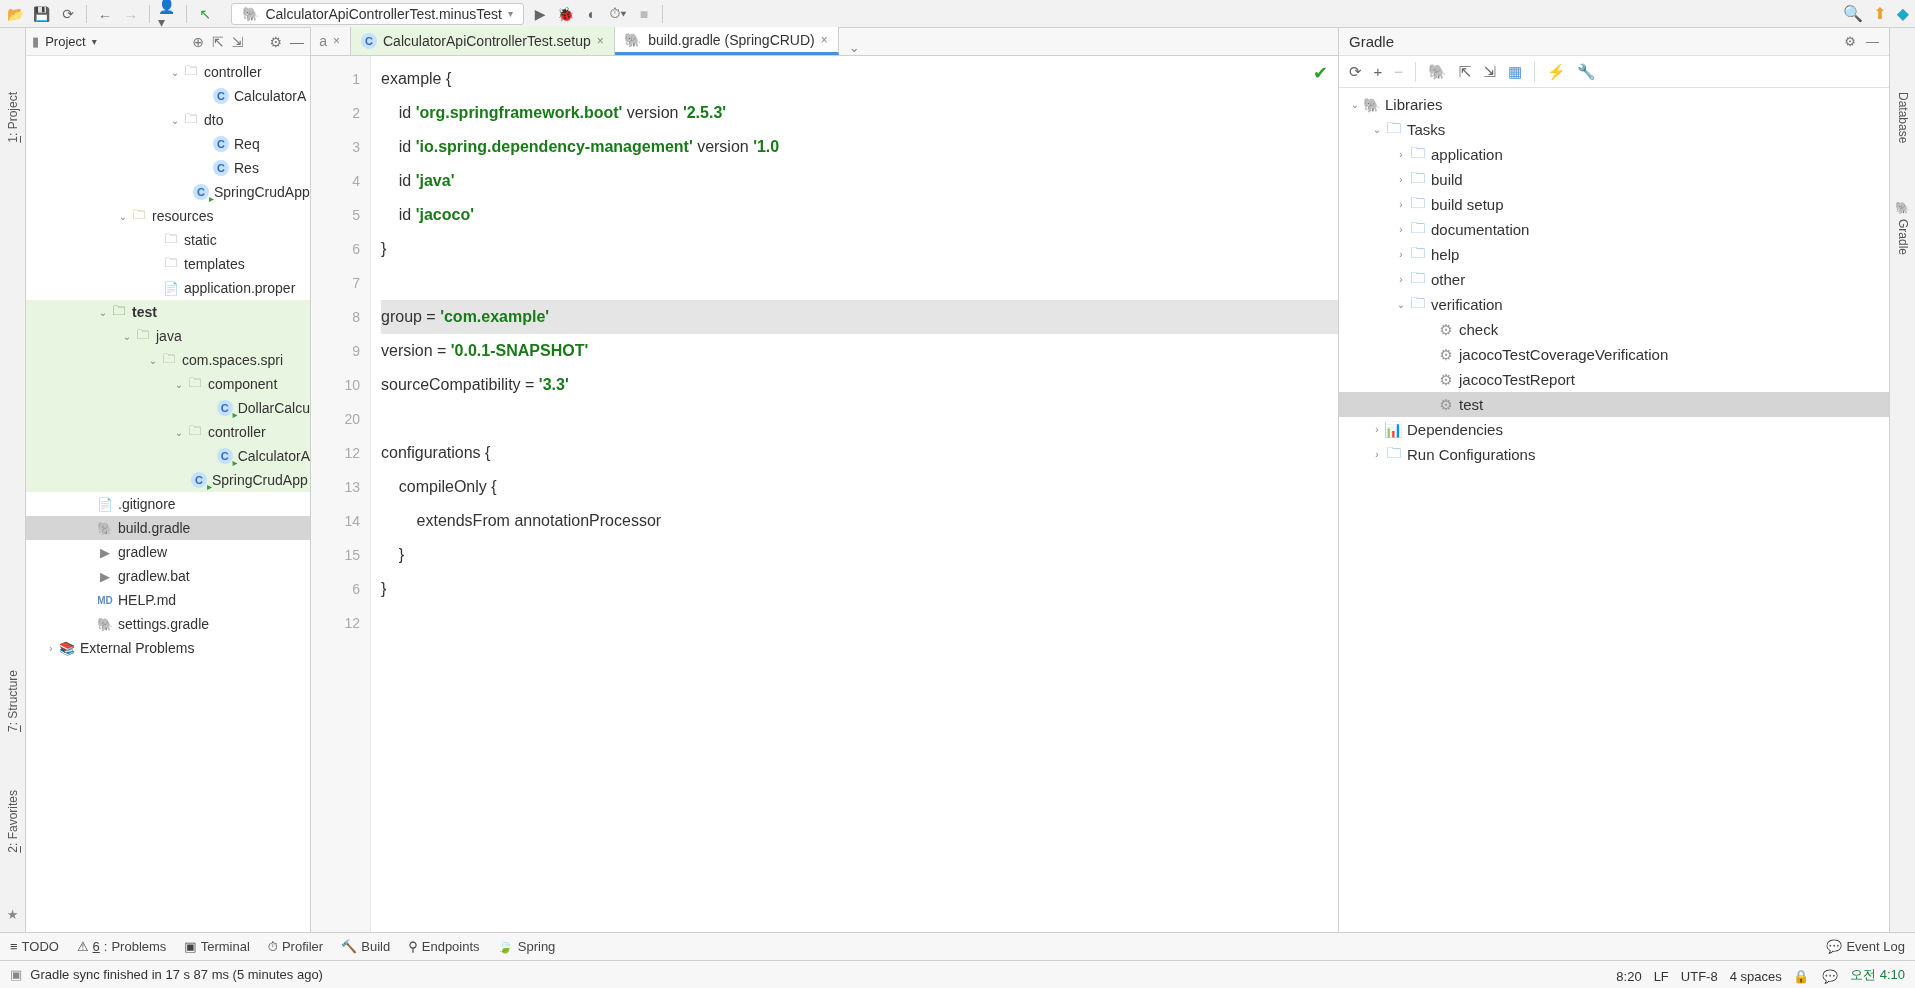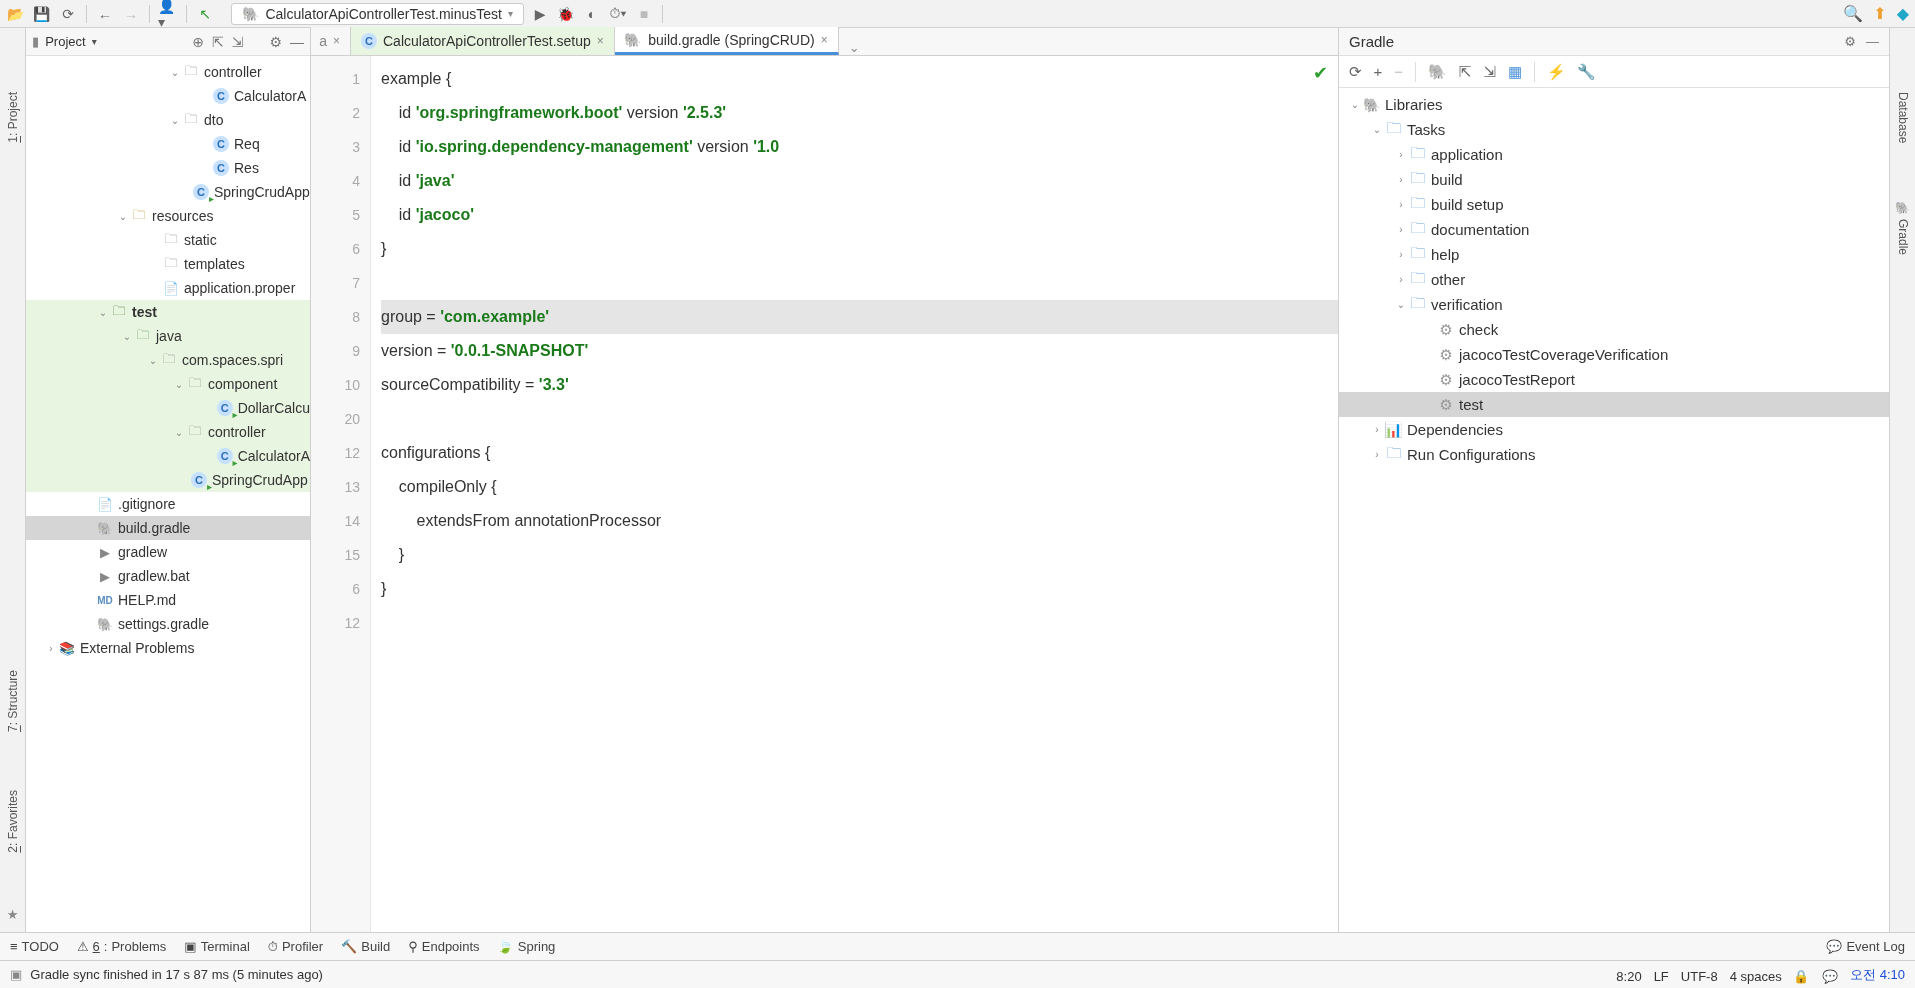--- a/index.html
+++ b/index.html
@@ -461,15 +461,15 @@
 <div class="status-bar">
   <span style="color:#888;margin-right:8px">▣</span>
   <span>Gradle sync finished in 17 s 87 ms (5 minutes ago)</span>
   <div class="right">
     <span>8:20</span>
     <span>LF</span>
     <span>UTF-8</span>
     <span>4 spaces</span>
     <span class="lock-ic">🔒</span>
     <span style="color:#888">💬</span>
-    <span style="color:#1d4ed8">오전 4:10</span>
+    <span style="color:#15803d">오전 4:10</span>
   </div>
 </div>
 
 </body></html>

